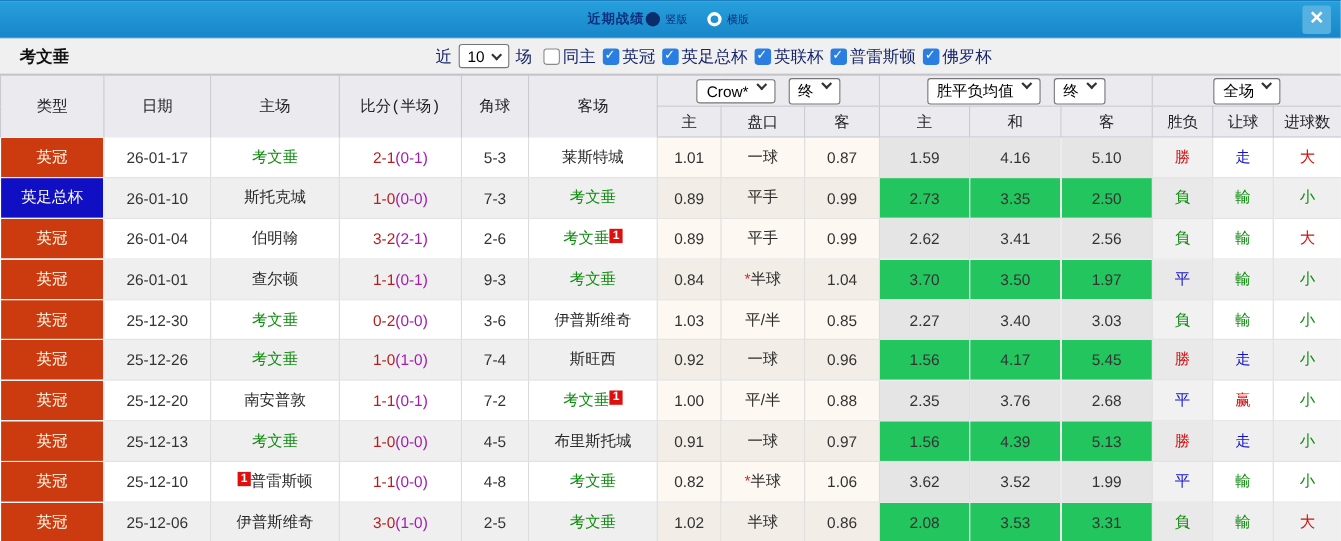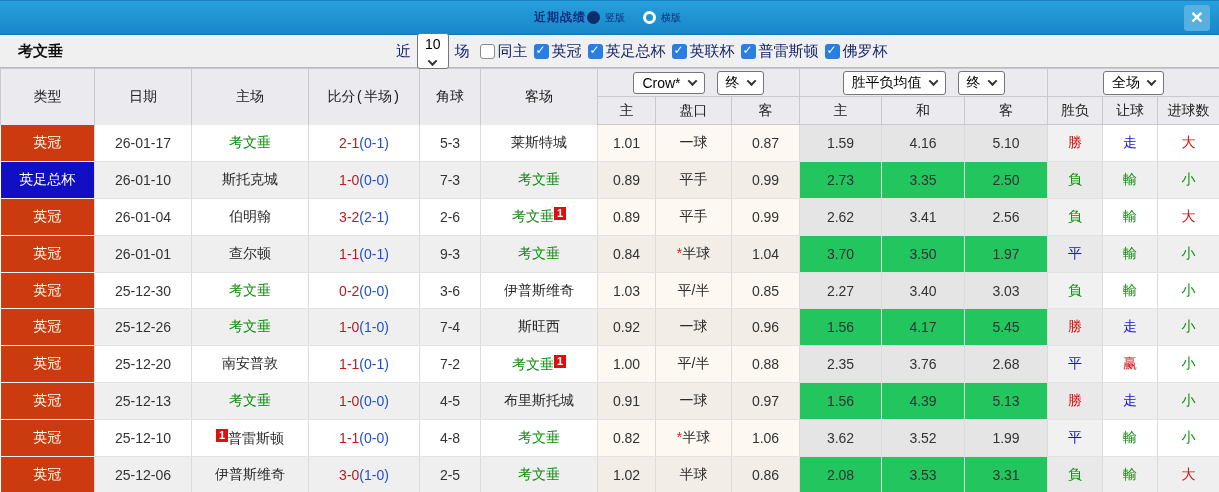--- a/index.html
+++ b/index.html
@@ -19,21 +19,21 @@
   .close-btn { position:absolute; right:9px; top:4px; width:26px; height:26px; background:#56b0e0;
     border-radius:3px; color:#fff; font-size:21px; font-weight:bold; line-height:24px; text-align:center;
     cursor:pointer; }
 
   
   .filterbar { position:relative; height:33px; background:#f0f0f0; border-bottom:1px solid #b9b9c0;
     display:flex; align-items:center; font-size:15px; color:#222; }
   .team-name { font-weight:bold; margin-left:18px; color:#111; }
   .filters { position:absolute; left:396px; display:flex; align-items:center; color:#16246b; }
   .num-select { display:inline-flex; align-items:center; background:#fff; border:1px solid #767676;
-    border-radius:3px; padding:2px 7px; margin:0 6px; color:#000; font-size:14px; gap:7px;flex-direction:column; }
+    border-radius:3px; padding:2px 7px; margin:0 6px; color:#000; font-size:14px; gap:7px; }
   .chev { width:7px; height:7px; border-right:2px solid #333; border-bottom:2px solid #333;
     transform:rotate(45deg) translate(-1px,-1px); display:inline-block; }
   .cbx { width:15px; height:15px; border-radius:3px; display:inline-block; position:relative;
     vertical-align:-2px; margin:0 3px 0 10px; }
   .cbx.unchecked { background:#fff; border:1px solid #8a8a8a; }
   .cbx.checked { background:#2a7de1; }
   .cbx.checked::after { content:"\2713"; position:absolute; left:2px; top:-1px; color:#fff;
     font-size:12px; font-weight:bold; }
   .cbx-label { color:#16246b; }
   .leagues { display:inline-flex; align-items:center; }
@@ -56,26 +56,26 @@
   tr.odd  td.wdl  { background:#f1f1f1; }
   tr.even td.wdl  { background:#e9e9e9; }
   td.badge { color:#ffffee; font-size:14px; border-bottom:1px solid #f4f4f4; }
   td.badge-red  { background:#cc3a10 !important; }
   td.badge-blue { background:#100fc4 !important; }
   .c-red   { color:#cf1212; }
   .c-green { color:#0f8c0f; }
   .c-blue  { color:#1414cc; }
   .c-dark  { color:#2a2a2a; }
   .score-ft { color:#b91c1c; }
-  .score-ht { color:#1d4ed8; }
+  .score-ht { color:#a21caf; }
   .star { color:#e32222; }
   .red-card { display:inline-block; background:#dd0f0f; color:#fff; font-size:11px; line-height:13px;
     padding:0 3px; vertical-align:4px; font-weight:bold; }
   .hdr-selects { display:flex; align-items:center; justify-content:center; gap:12px; }
-  .select { display:inline-flex; align-items:center; gap:8px; background:#fff; border:1px solid #767676;
+  .select { display:inline-flex; align-items:flex-start; gap:8px; background:#fff; border:1px solid #767676;
     border-radius:3px; padding:2px 8px; font-size:14px; color:#000; cursor:pointer; }
 </style>
 </head>
 <body>
 
 <div class="app">
 
   <div class="titlebar">
     <span class="title">近期战绩</span>
     <span class="radio-group">

